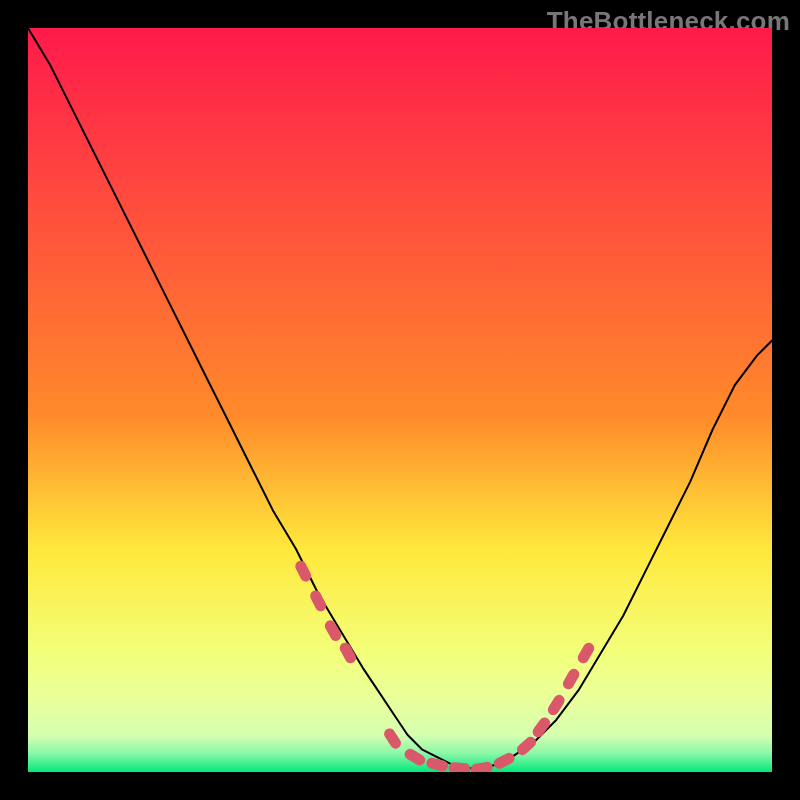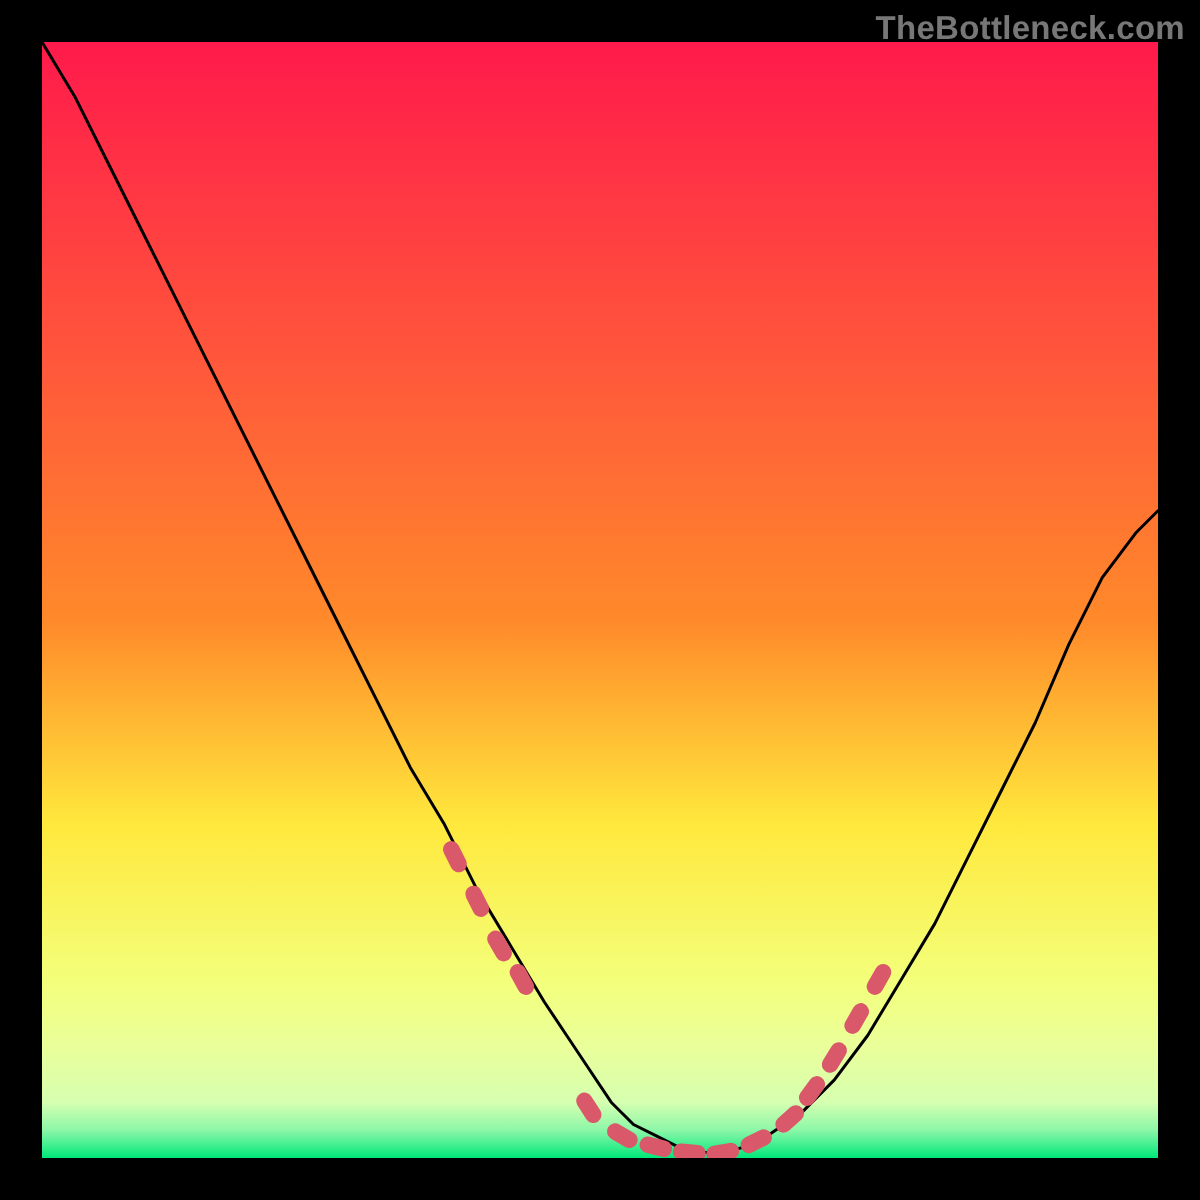--- a/index.html
+++ b/index.html
@@ -22,21 +22,21 @@
     top: 28px;
     width: 744px;
     height: 744px;
     overflow: hidden;
   }
   .watermark {
     position: absolute;
     top: 6px;
     right: 10px;
     font-family: Arial, Helvetica, sans-serif;
-    font-size: 22px;
+    font-size: 26px;
     font-weight: 600;
     color: #777;
     letter-spacing: 0.2px;
     user-select: none;
   }
   svg { display: block; }
 </style>
 </head>
 <body>
 

